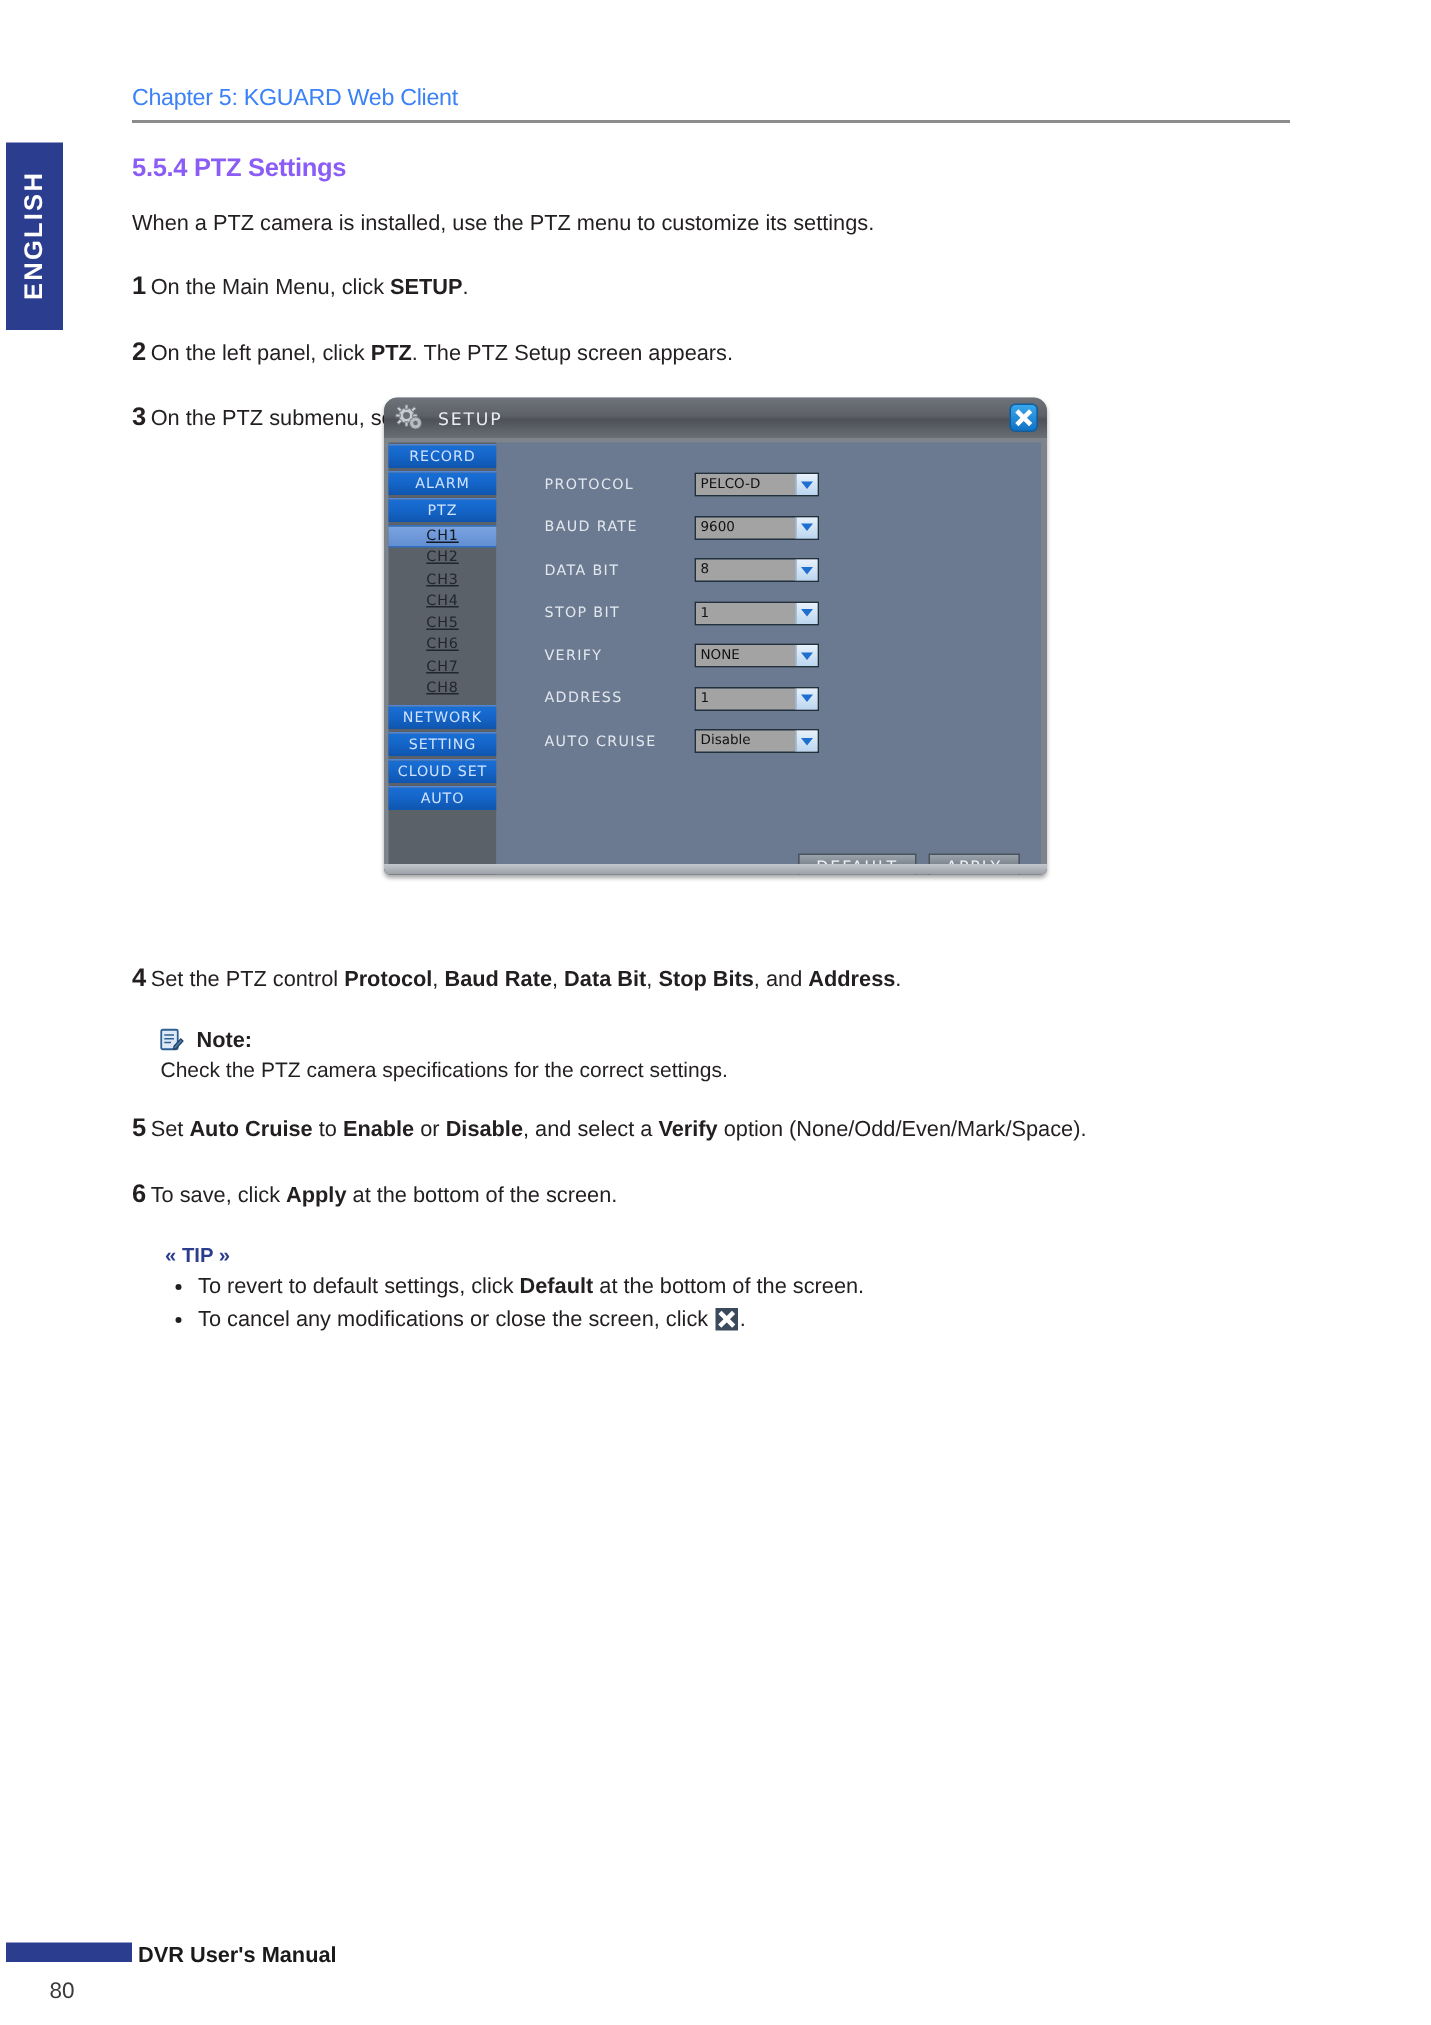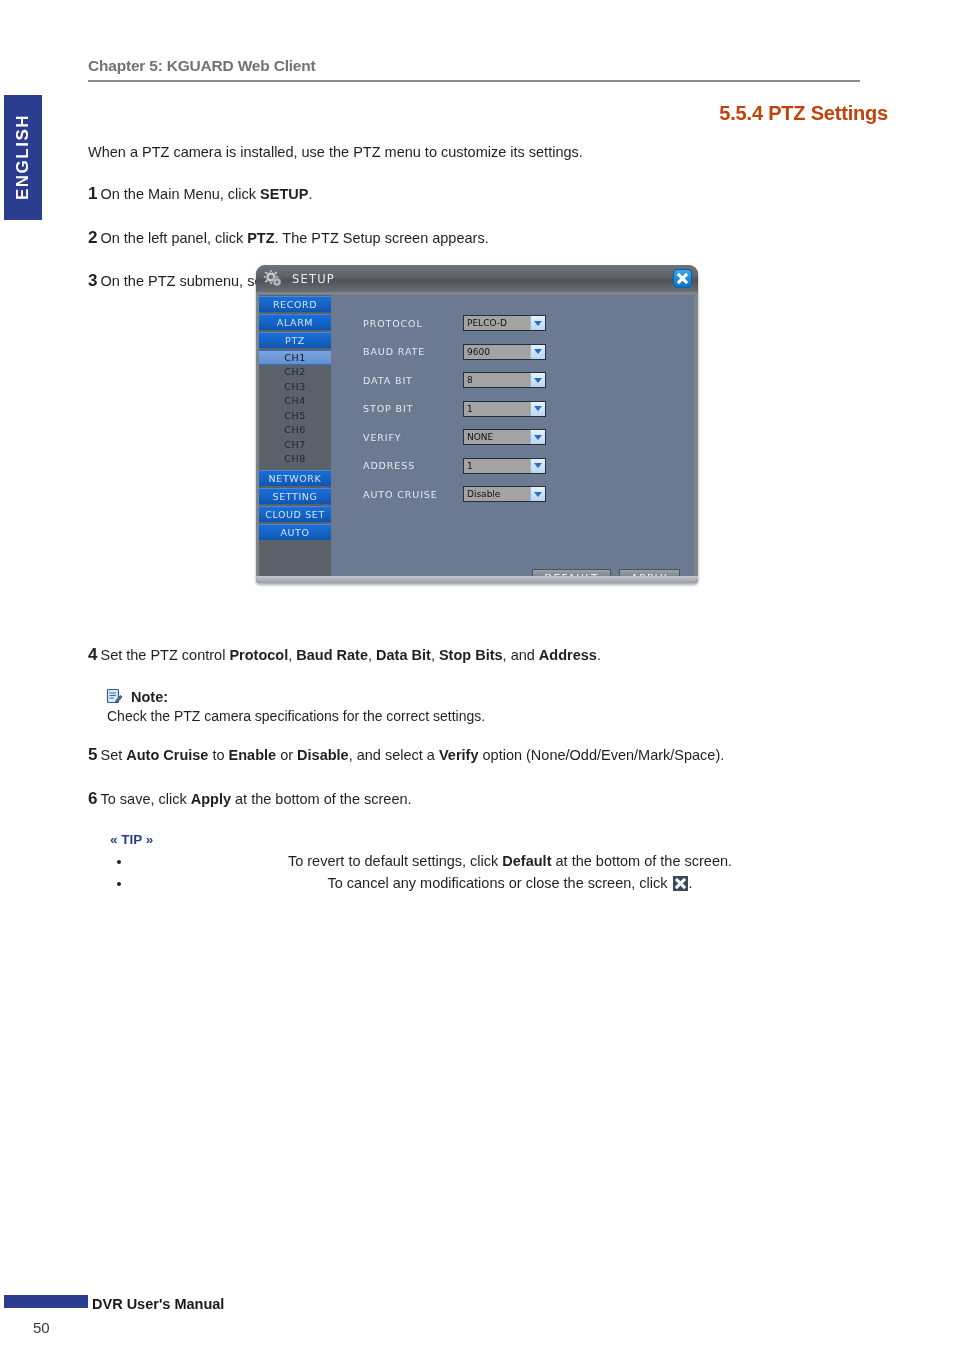--- a/index.html
+++ b/index.html
@@ -45,39 +45,38 @@
   .page {
     position: absolute;
     left: 88px;
     top: 0;
     width: 800px;
   }
 
   .chapter-head {
     margin-top: 57px;
     font-size: 15.5px;
-    font-weight: bold;
-    color: #737373;
+    font-weight: normal;
+    color: #3b82f6;
     letter-spacing: -0.2px;
     padding-bottom: 5px;
   }
   .rule {
     height: 2px;
     background: #8c8c8c;
     width: 772px;
     margin-bottom: 20px;
   }
 
   h1.section-title {
-    font-size: 20px;
+    font-size: 17px;
     font-weight: bold;
     margin: 0 0 18px 0;
-    color: #c2410c;
+    color: #8b5cf6;
     letter-spacing: -0.2px;
-    text-align: right;
   }
 
   p.intro {
     font-size: 14.5px;
     margin: 0 0 20px 0;
     line-height: 1.35;
   }
 
   .step {
     font-size: 14.5px;
@@ -108,21 +107,21 @@
   .note-body { font-size: 14px; line-height: 1.35; margin-left: 1px; }
 
   
   .tip-block { margin: 18px 0 0 22px; }
   .tip-title {
     color: #2b3d8f;
     font-weight: bold;
     font-size: 13.5px;
     margin-bottom: 4px;
   }
-  .tip-list { margin: 0; padding-left: 22px; text-align: center; }
+  .tip-list { margin: 0; padding-left: 22px; }
   .tip-list li {
     font-size: 14.5px;
     line-height: 1.5;
   }
   .inline-x {
     display: inline-block;
     width: 15px; height: 15px;
     vertical-align: -3px;
     background: #3b4a5a;
     position: relative;
@@ -215,20 +214,21 @@
   .ch-btn {
     height: 14.5px;
     color: #20262d;
     font-size: 9.5px;
     letter-spacing: 0.6px;
     display: flex;
     align-items: center;
     justify-content: center;
     background: transparent;
     font-family: "DejaVu Sans", sans-serif;
+    text-decoration: underline;
   }
   .ch-btn.active {
     background: linear-gradient(to bottom, #7ba3e0, #628fd2);
     color: #13181f;
     border-top: 1px solid #2f6fc4;
     border-bottom: 1px solid #2f6fc4;
   }
 
   .content {
     flex: 1 1 auto;
@@ -536,13 +536,13 @@
       </div>
 
     </div>
   </div>
 
   <div class="dlg-foot"></div>
 </div>
 
 <div class="footer-bar"></div>
 <div class="footer-title">DVR User's Manual</div>
-<div class="page-num">50</div>
+<div class="page-num">80</div>
 
 </body></html>

